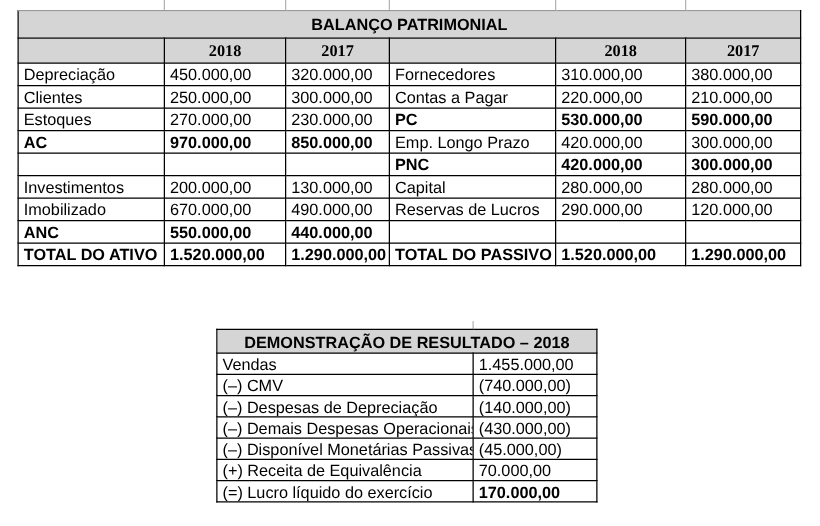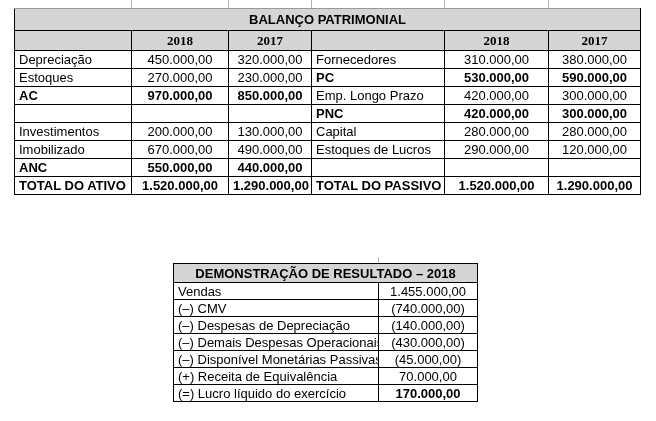--- a/index.html
+++ b/index.html
@@ -40,21 +40,21 @@
     text-align:center;
     font-size:13px;
   }
   .hdr {
     background:#d5d5d5;
     font-weight:bold;
     text-align:center;
     font-family:Liberation Serif, serif;
   }
   .lbl { text-align:left; }
-  .num { text-align:center; }
+  .num { }
   .b   { font-weight:bold; }
 
   
   .tick {
     position:absolute;
     width:1px;
     background:#b3b3b3;
   }
   .tick.bp  { top:0; height:8px; }
   .tick.dre { top:257px; height:6px; }
@@ -92,20 +92,28 @@
   </tr>
   <tr class="r-data">
     <td class="lbl">Depreciação</td>
     <td class="num">450.000,00</td>
     <td class="num">320.000,00</td>
     <td class="lbl">Fornecedores</td>
     <td class="num">310.000,00</td>
     <td class="num">380.000,00</td>
   </tr>
   <tr class="r-data">
+    <td class="lbl">Clientes</td>
+    <td class="num">250.000,00</td>
+    <td class="num">300.000,00</td>
+    <td class="lbl">Contas a Pagar</td>
+    <td class="num">220.000,00</td>
+    <td class="num">210.000,00</td>
+  </tr>
+  <tr class="r-data">
     <td class="lbl">Estoques</td>
     <td class="num">270.000,00</td>
     <td class="num">230.000,00</td>
     <td class="lbl b">PC</td>
     <td class="num b">530.000,00</td>
     <td class="num b">590.000,00</td>
   </tr>
   <tr class="r-data">
     <td class="lbl b">AC</td>
     <td class="num b">970.000,00</td>
@@ -127,21 +135,21 @@
     <td class="num">200.000,00</td>
     <td class="num">130.000,00</td>
     <td class="lbl">Capital</td>
     <td class="num">280.000,00</td>
     <td class="num">280.000,00</td>
   </tr>
   <tr class="r-data">
     <td class="lbl">Imobilizado</td>
     <td class="num">670.000,00</td>
     <td class="num">490.000,00</td>
-    <td class="lbl">Estoques de Lucros</td>
+    <td class="lbl">Reservas de Lucros</td>
     <td class="num">290.000,00</td>
     <td class="num">120.000,00</td>
   </tr>
   <tr class="r-data">
     <td class="lbl b">ANC</td>
     <td class="num b">550.000,00</td>
     <td class="num b">440.000,00</td>
     <td class="lbl"></td>
     <td class="num"></td>
     <td class="num"></td>

